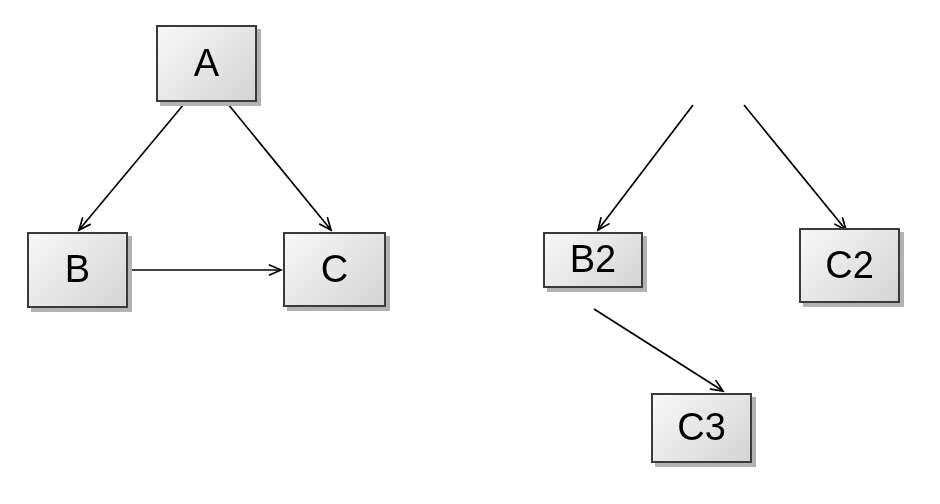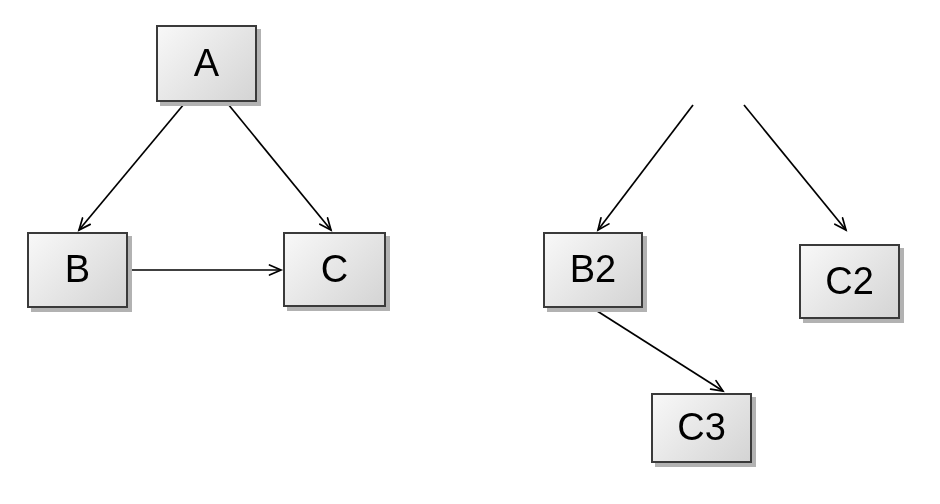--- a/index.html
+++ b/index.html
@@ -95,23 +95,23 @@
   <div id="node-layer">
       <div class="node" style="left: 156px; top: 25px; width: 101px; height: 77px;">
         <span class="node-label">A</span>
       </div>
       <div class="node" style="left: 27px; top: 232px; width: 101px; height: 76px;">
         <span class="node-label">B</span>
       </div>
       <div class="node" style="left: 283px; top: 232px; width: 103px; height: 75px;">
         <span class="node-label">C</span>
       </div>
-      <div class="node" style="left: 543px; top: 232px; width: 100px; height: 76px;">
+      <div class="node" style="left: 543px; top: 232px; width: 100px; height: 56px;">
         <span class="node-label">B2</span>
       </div>
-      <div class="node" style="left: 799px; top: 244px; width: 101px; height: 75px;">
+      <div class="node" style="left: 799px; top: 228px; width: 101px; height: 75px;">
         <span class="node-label">C2</span>
       </div>
       <div class="node" style="left: 651px; top: 393px; width: 101px; height: 70px;">
         <span class="node-label">C3</span>
       </div>
     </div>
 </div>
 
 </body></html>

